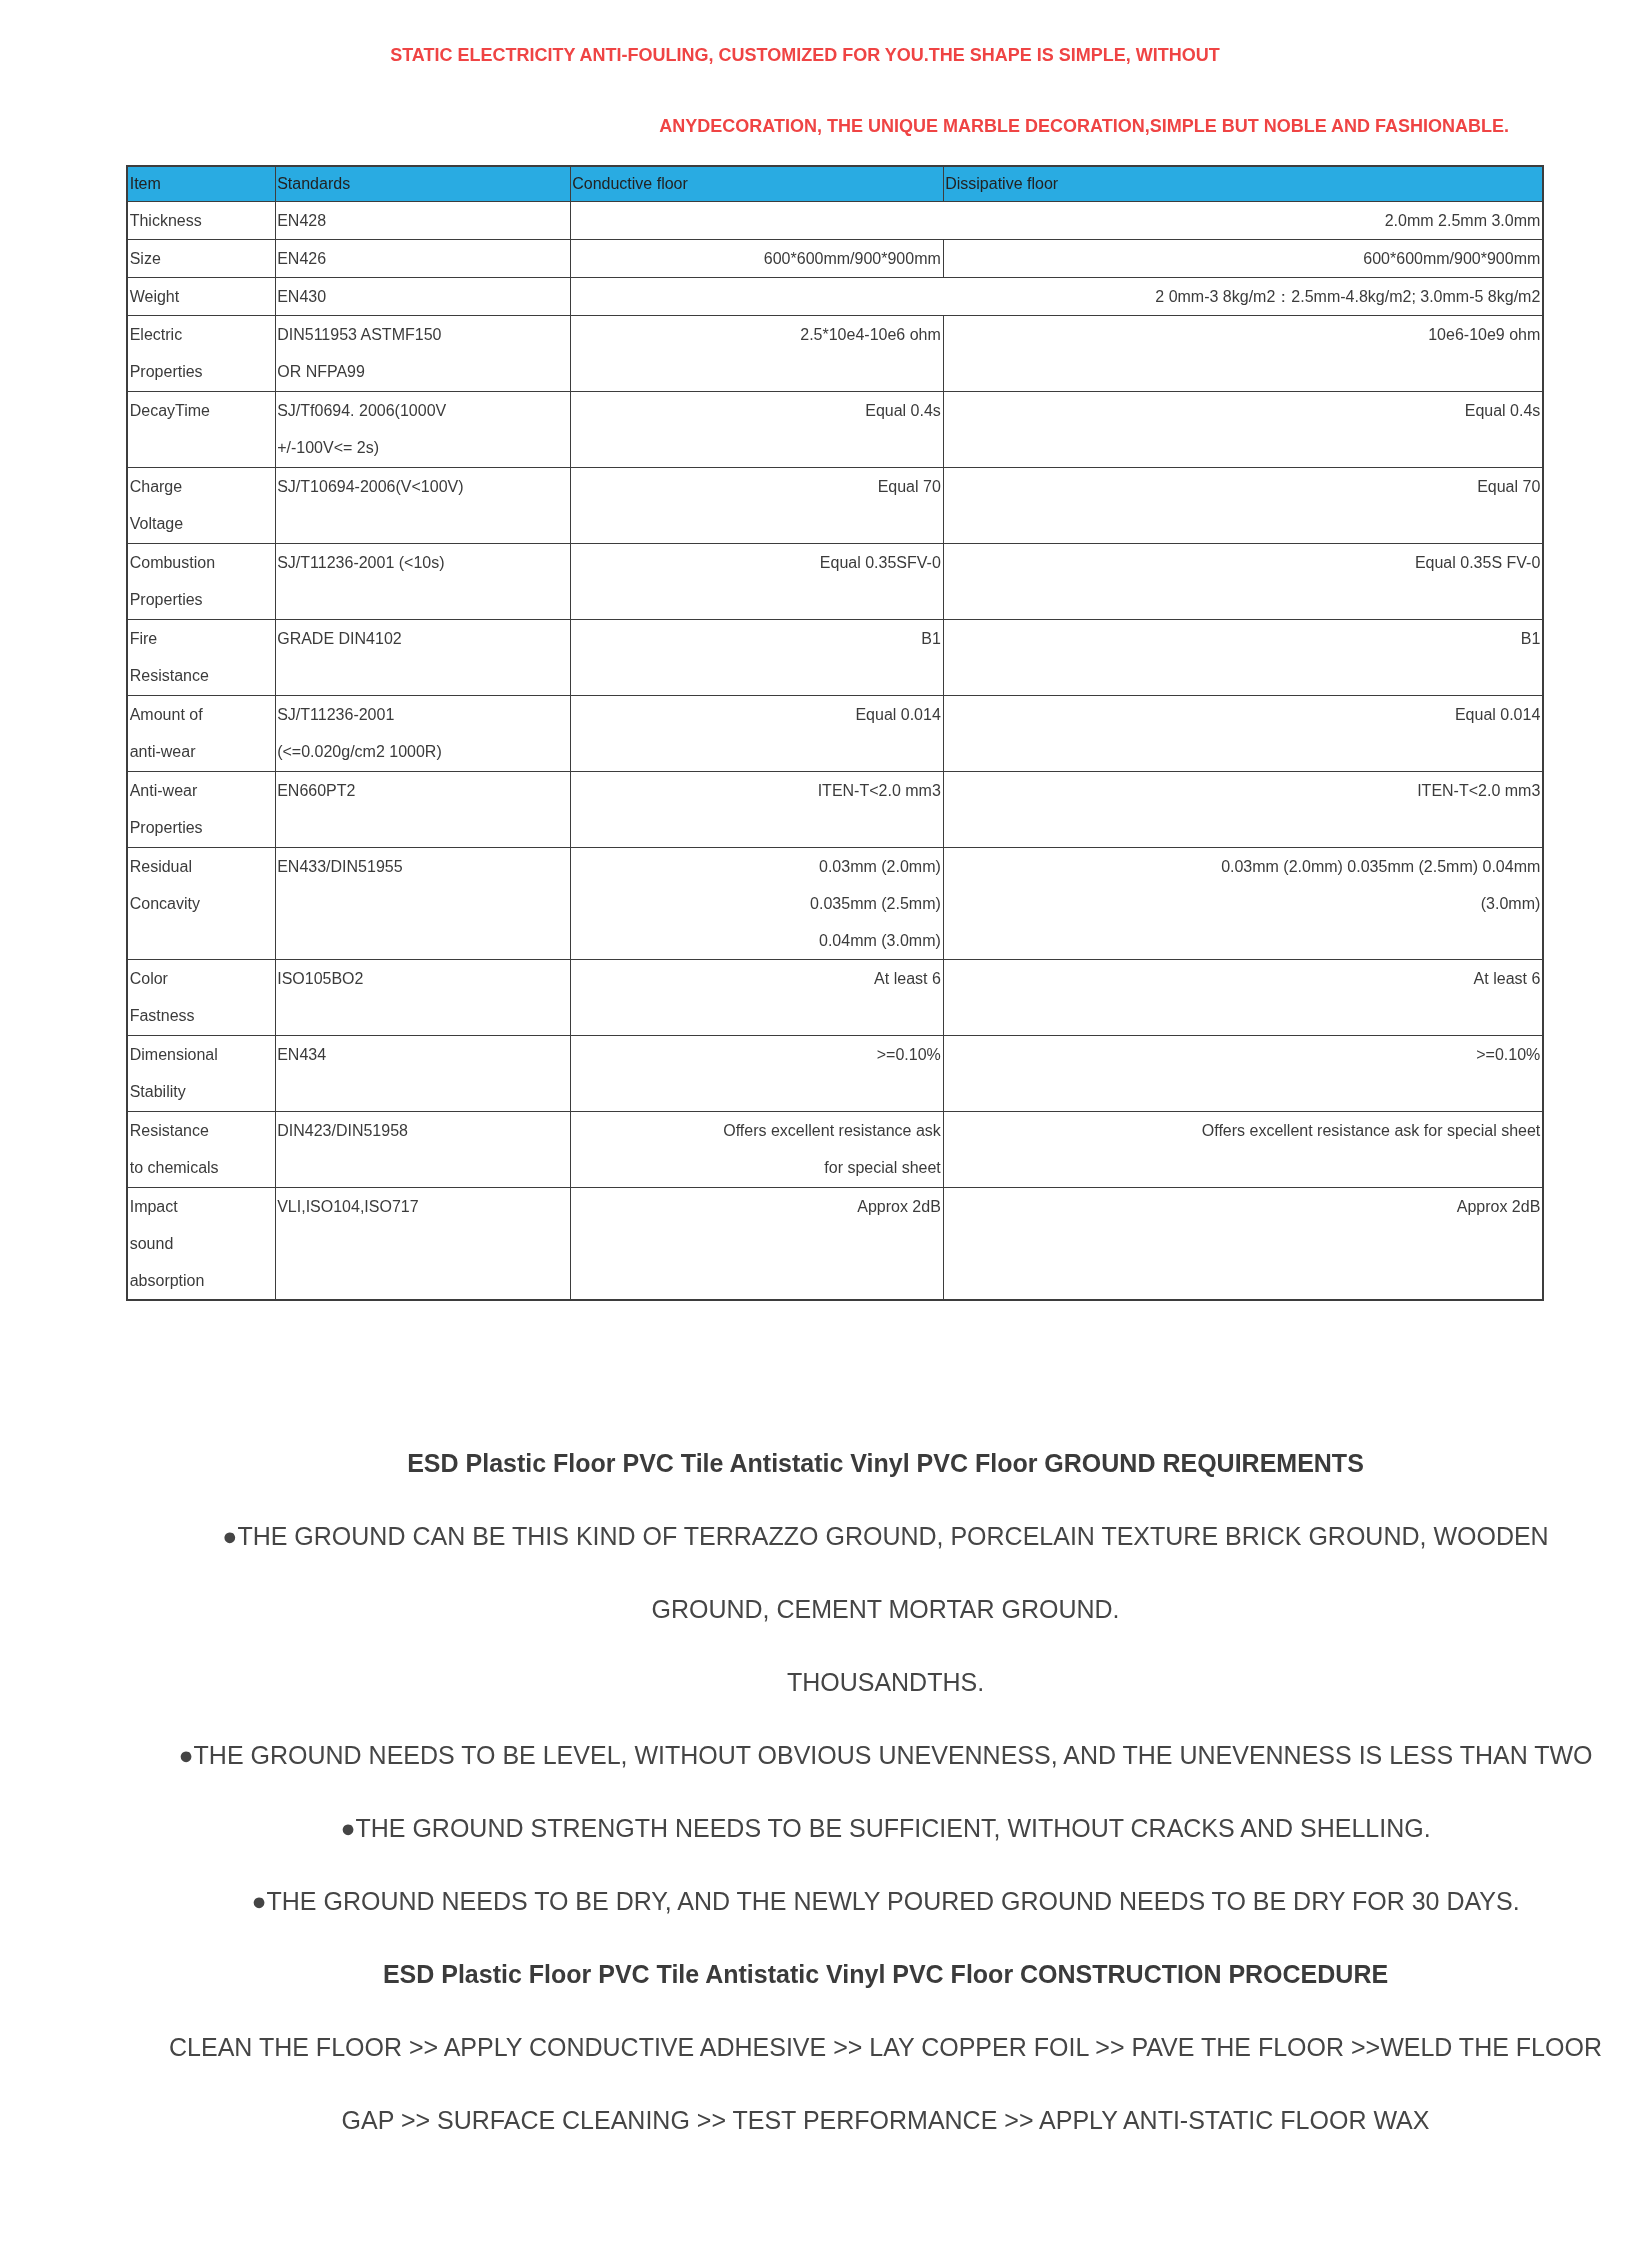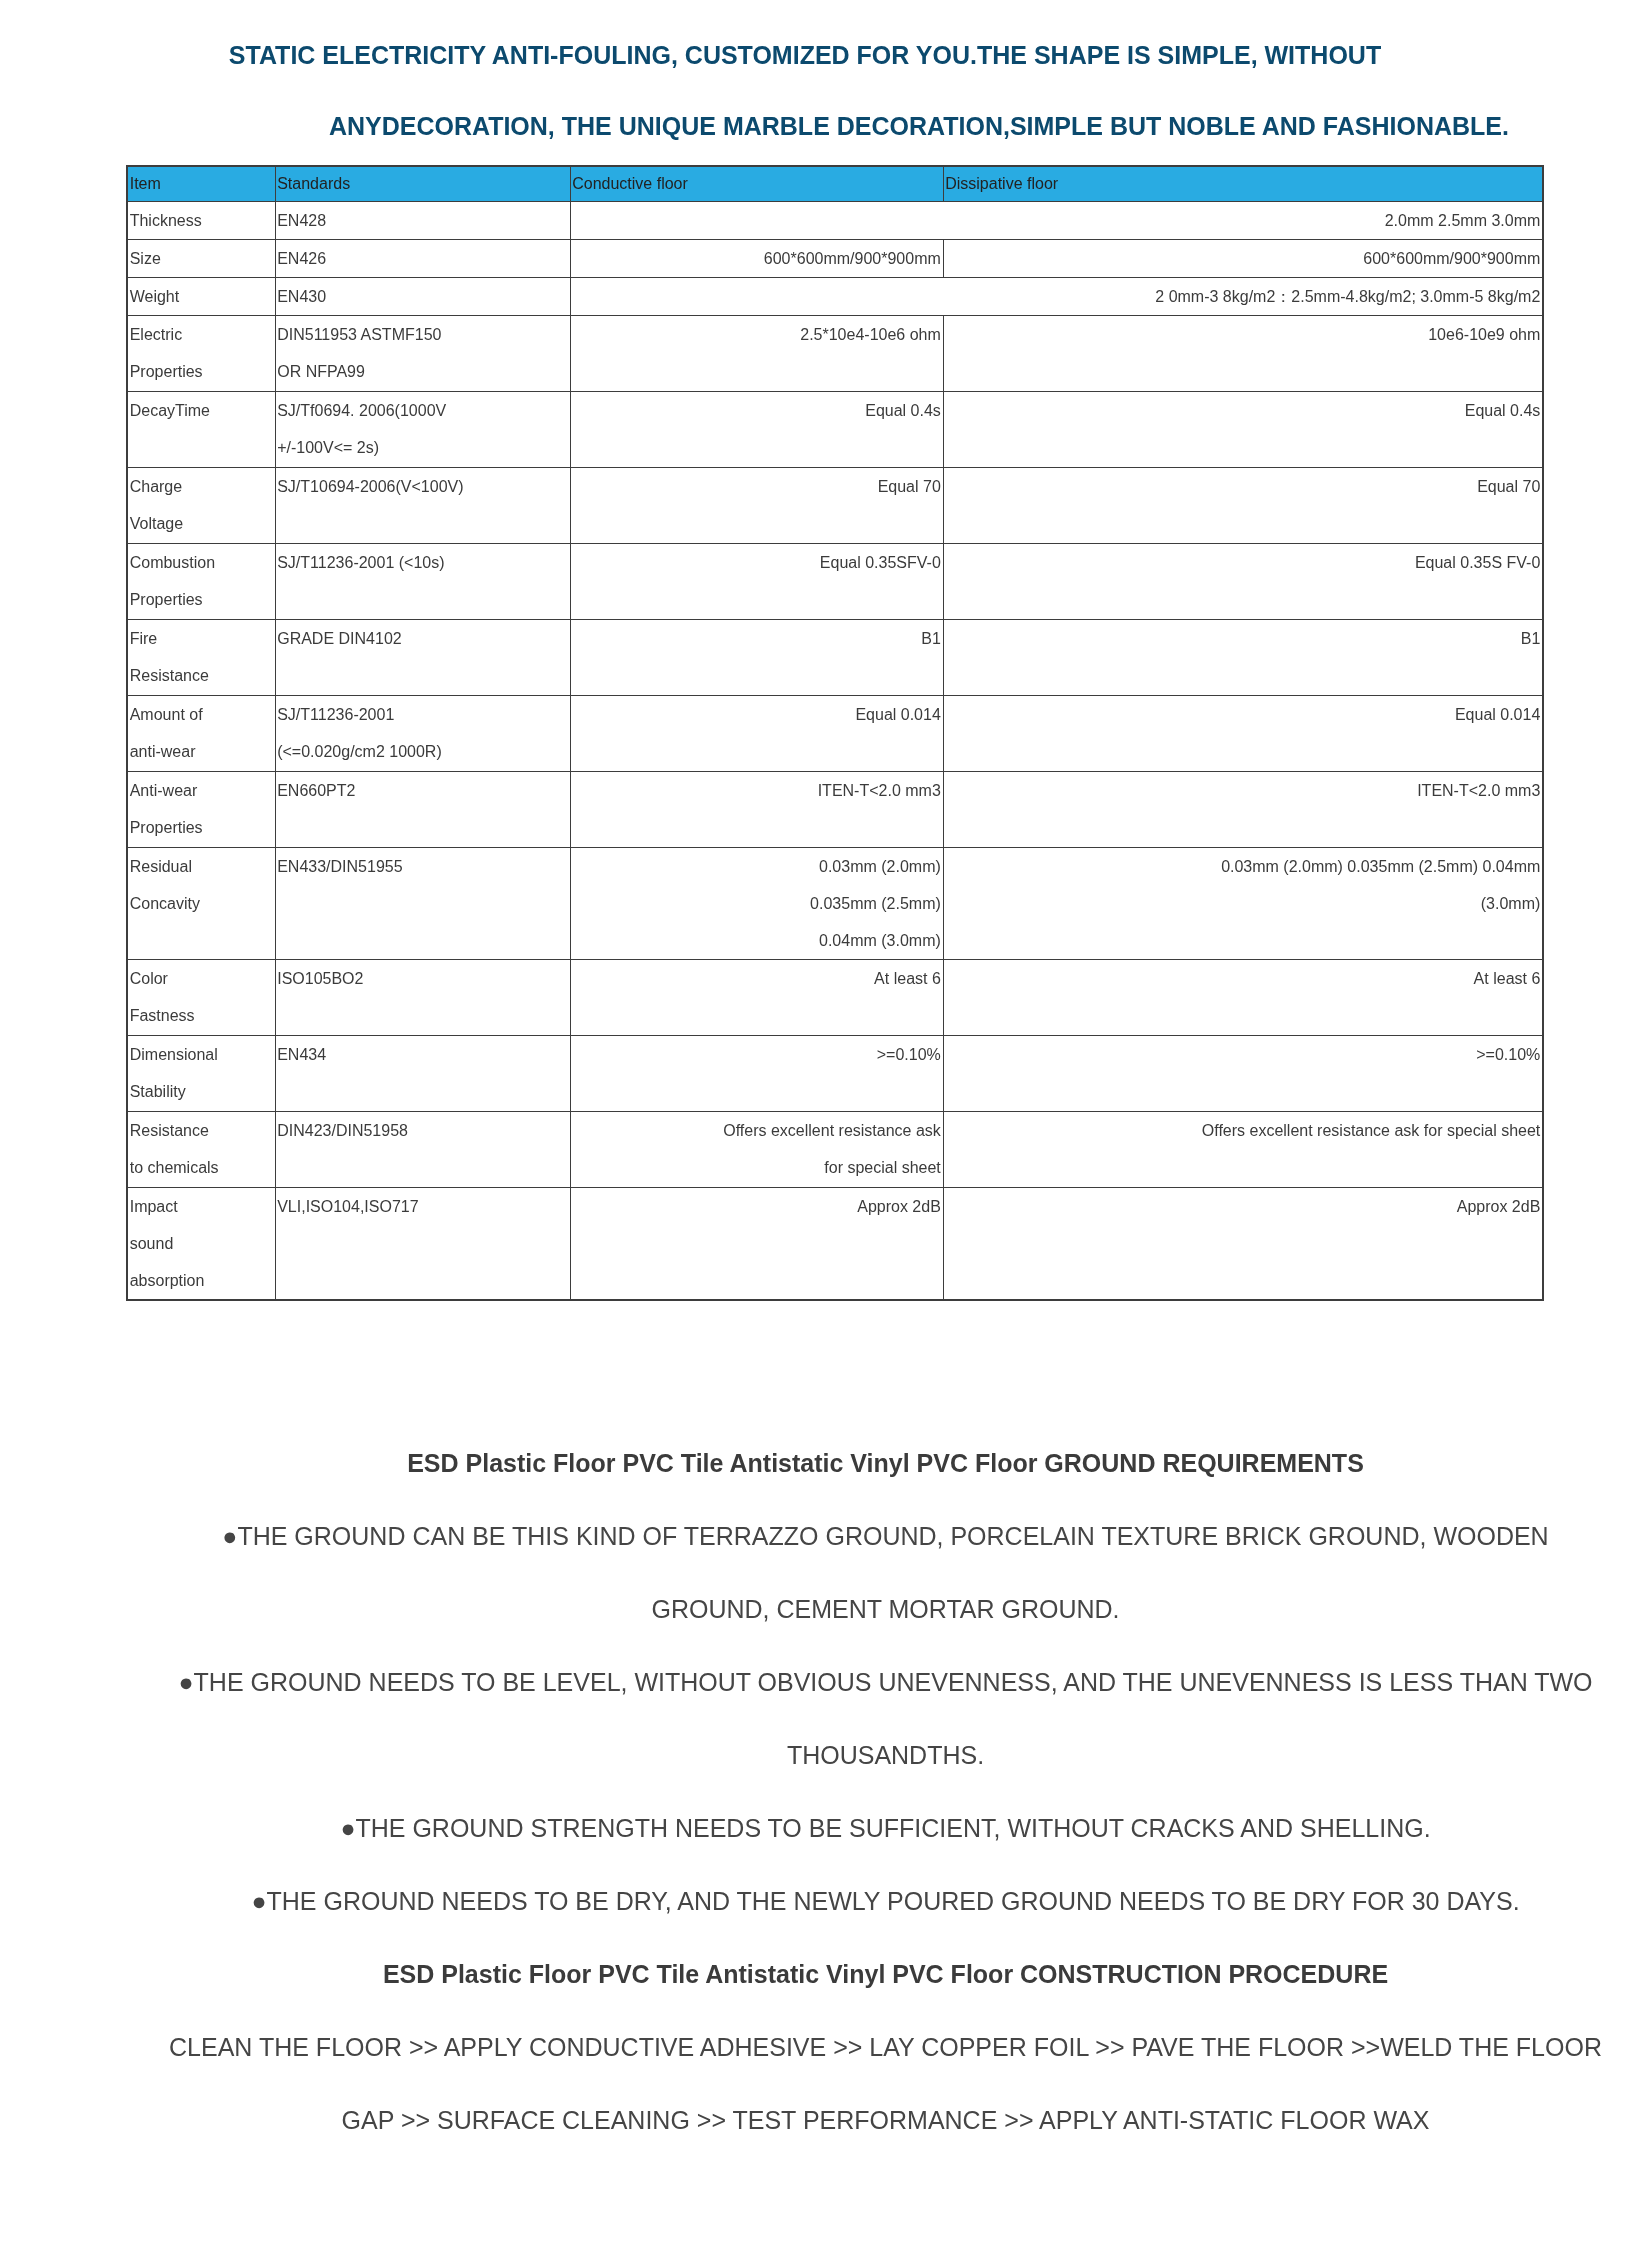--- a/index.html
+++ b/index.html
@@ -6,21 +6,21 @@
     --header_bg:#29ABE2;
     --border:#3D3D3D;
     --text:#3F3F3F;
   }
   html,body{margin:0;padding:0;}
   body{
     width:1640px;height:2261px;overflow:hidden;background:#ffffff;
     font-family:"Liberation Sans", sans-serif;color:var(--text);
   }
   .page{position:relative;width:1640px;height:2261px;}
-  .title{margin:40px 131px 0 101px;font-weight:bold;font-size:25px;line-height:31px;color:#0c4a6e;}
+  .title{margin:40px 131px 0 101px;font-weight:bold;font-size:18px;line-height:31px;color:#ef4444;}
   .title-line1{text-align:center;white-space:nowrap;}
   .title-line2{margin-top:40px;text-align:right;white-space:nowrap;}
   table.spec-table{
     margin:23px 0 0 126px;border-collapse:collapse;table-layout:fixed;
     width:1416px;border:2.5px solid var(--border);
     font-size:16px;line-height:37px;color:#3b3b3b;
   }
   .spec-table th,.spec-table td{
     border:1.7px solid var(--border);
     vertical-align:top;padding:0 1.7px;white-space:pre-line;overflow:hidden;
@@ -171,22 +171,22 @@
         <td class="c-val">Approx 2dB</td>
         <td class="c-val">Approx 2dB</td>
       </tr>
     </tbody>
   </table>
 
   <div class="bottom">
     <div class="line bold">ESD Plastic Floor PVC Tile Antistatic Vinyl PVC Floor GROUND REQUIREMENTS</div>
     <div class="line">●THE GROUND CAN BE THIS KIND OF TERRAZZO GROUND, PORCELAIN TEXTURE BRICK GROUND, WOODEN</div>
     <div class="line">GROUND, CEMENT MORTAR GROUND.</div>
+    <div class="line">THOUSANDTHS.</div>
     <div class="line">●THE GROUND NEEDS TO BE LEVEL, WITHOUT OBVIOUS UNEVENNESS, AND THE UNEVENNESS IS LESS THAN TWO</div>
-    <div class="line">THOUSANDTHS.</div>
     <div class="line">●THE GROUND STRENGTH NEEDS TO BE SUFFICIENT, WITHOUT CRACKS AND SHELLING.</div>
     <div class="line">●THE GROUND NEEDS TO BE DRY, AND THE NEWLY POURED GROUND NEEDS TO BE DRY FOR 30 DAYS.</div>
     <div class="line bold">ESD Plastic Floor PVC Tile Antistatic Vinyl PVC Floor CONSTRUCTION PROCEDURE</div>
     <div class="line">CLEAN THE FLOOR &gt;&gt; APPLY CONDUCTIVE ADHESIVE &gt;&gt; LAY COPPER FOIL &gt;&gt; PAVE THE FLOOR &gt;&gt;WELD THE FLOOR</div>
     <div class="line">GAP &gt;&gt; SURFACE CLEANING &gt;&gt; TEST PERFORMANCE &gt;&gt; APPLY ANTI-STATIC FLOOR WAX</div>
   </div>
 
 </div>
 
 

